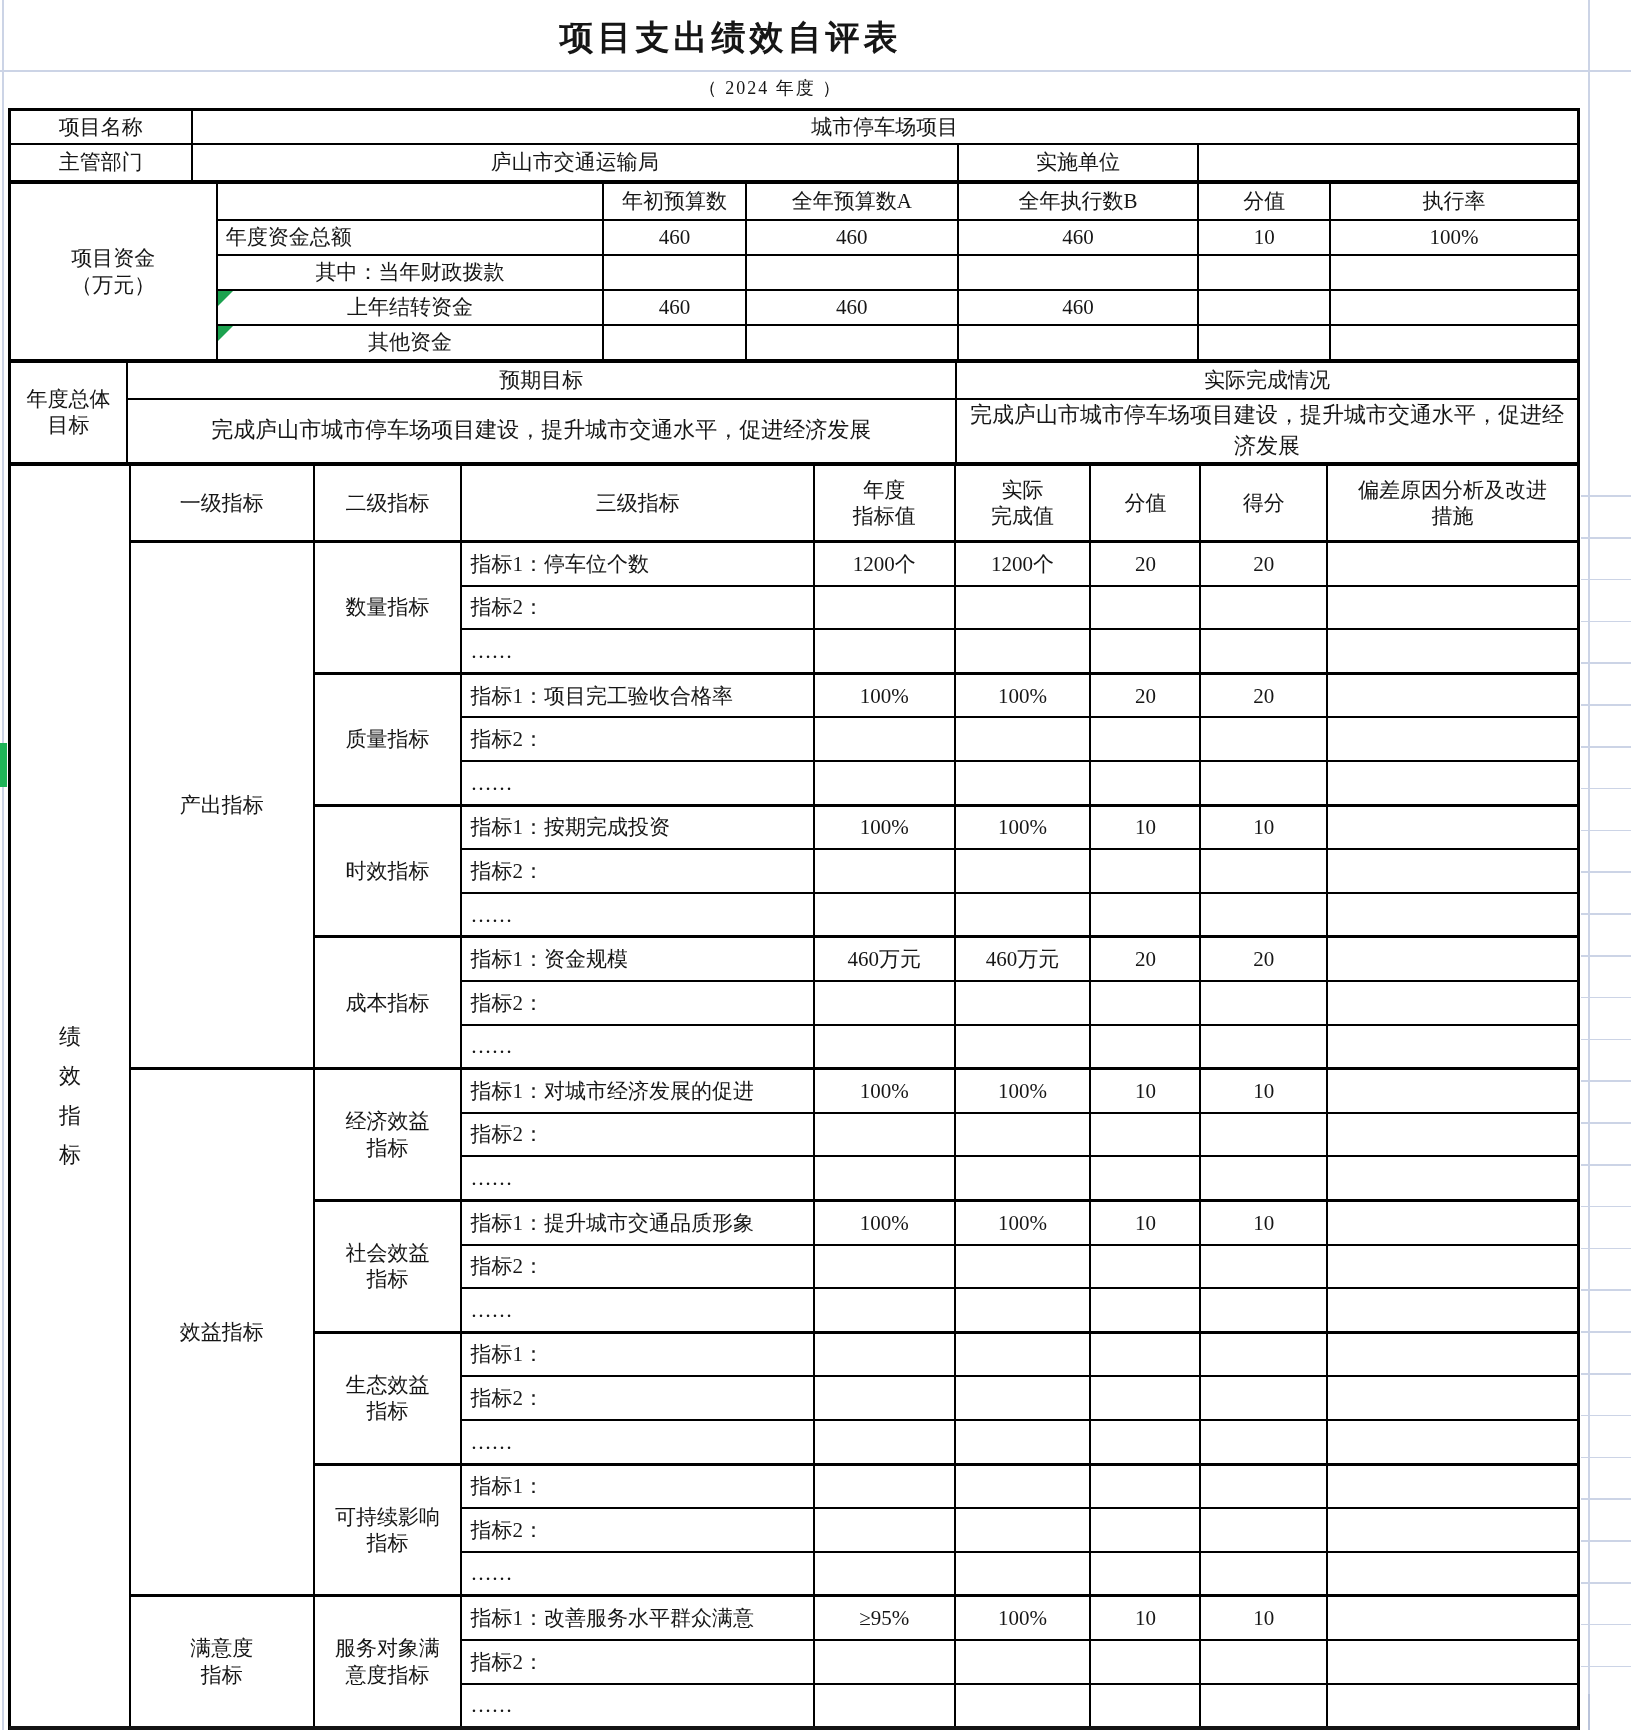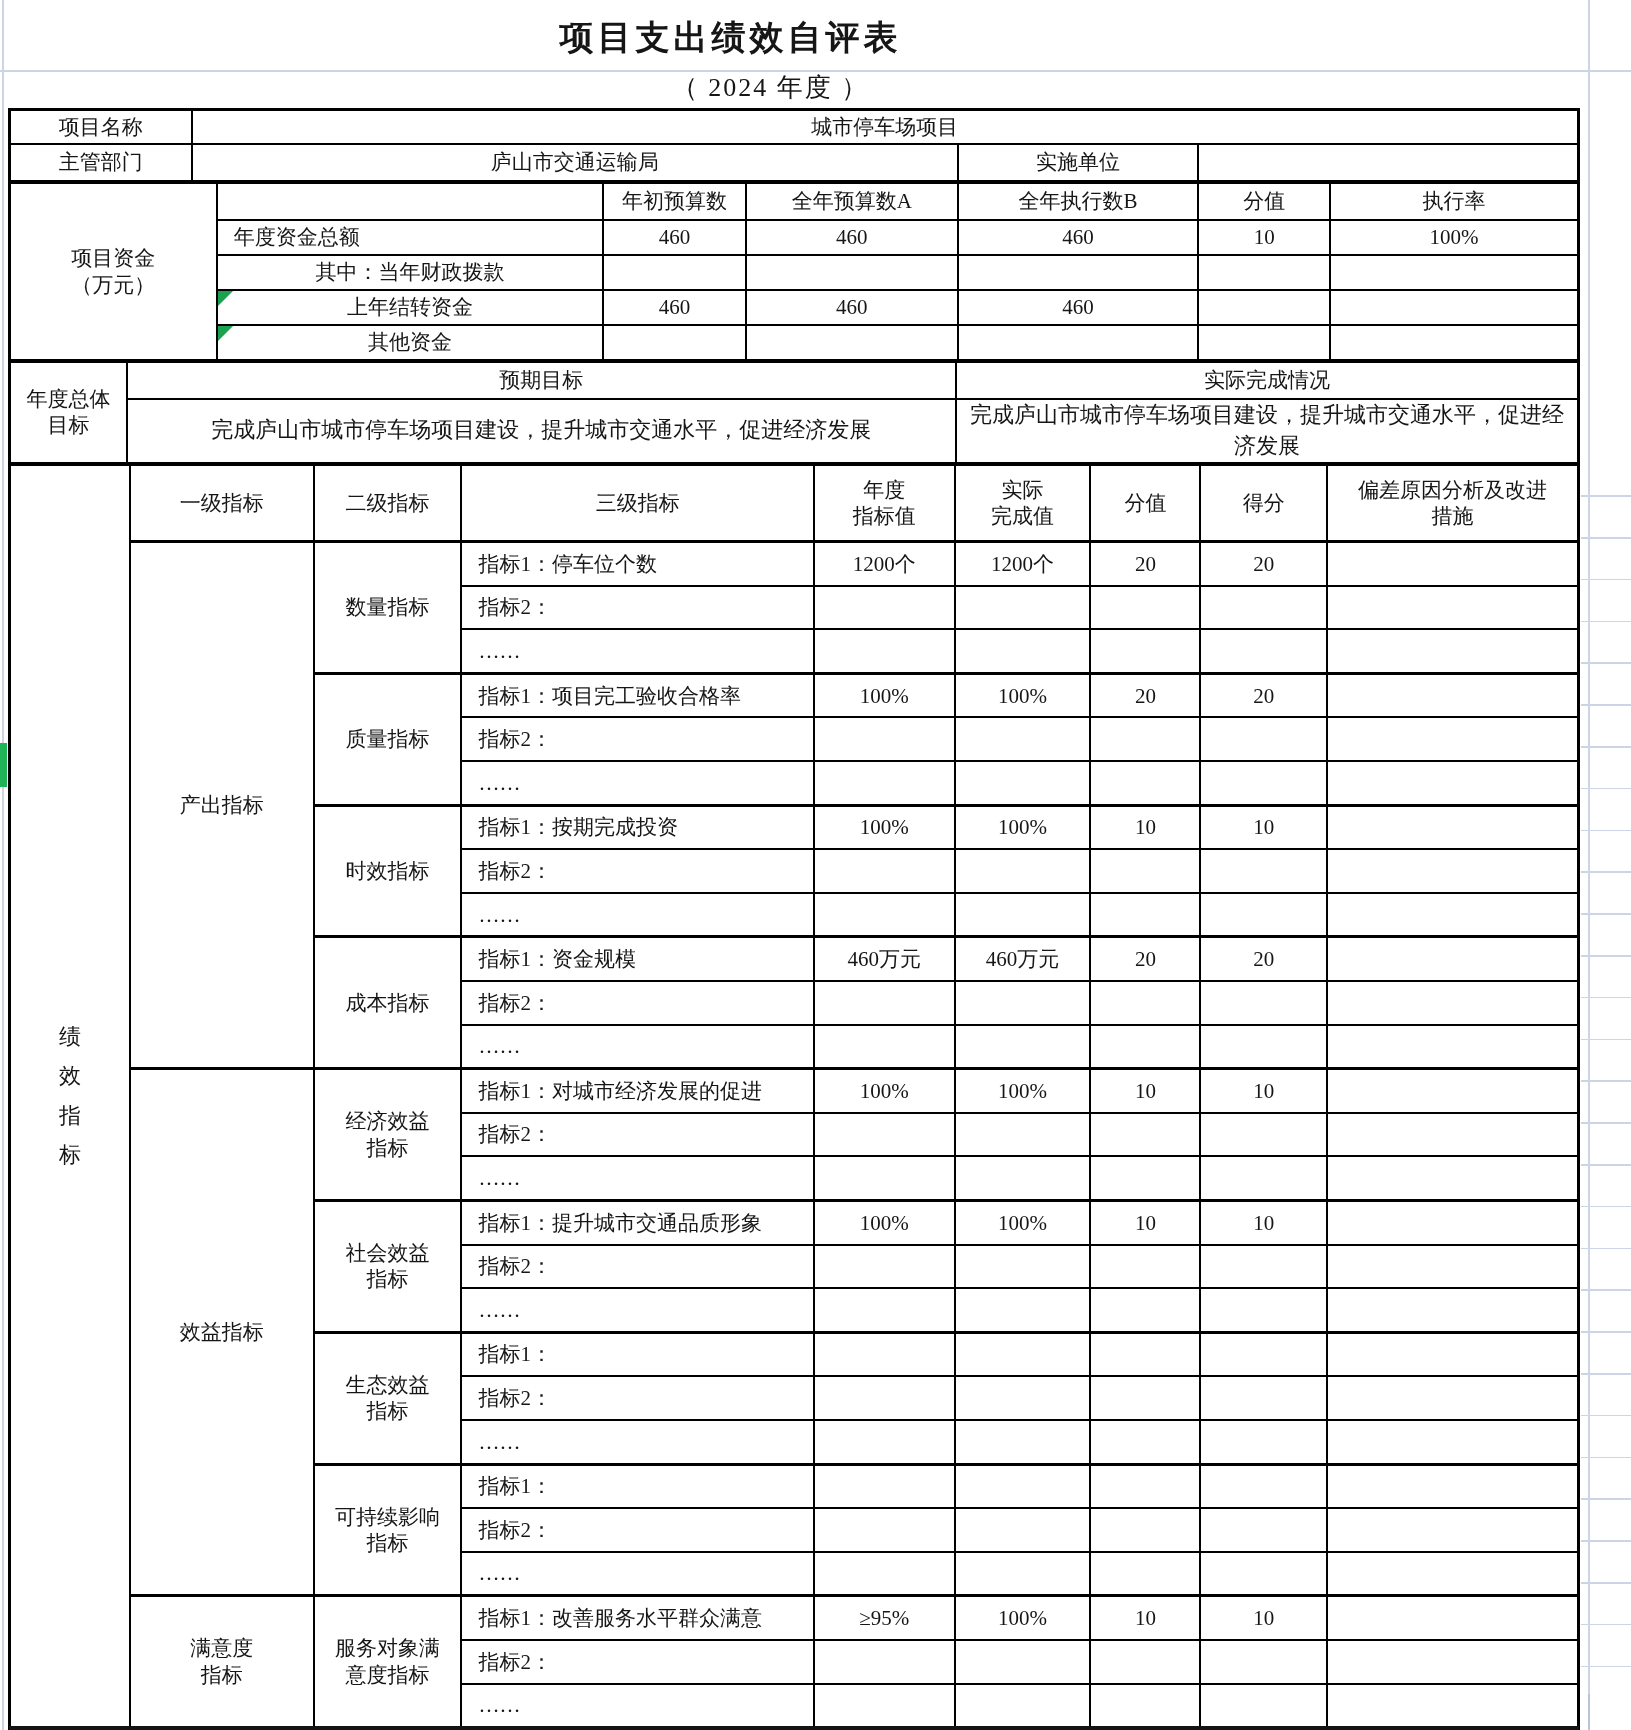--- a/index.html
+++ b/index.html
@@ -2,28 +2,28 @@
 <html><head>
 <meta charset="utf-8">
 <style>
   html,body{margin:0;padding:0;background:#fff;}
   body{width:1631px;height:1730px;position:relative;overflow:hidden;
        font-family:"Liberation Serif","DejaVu Serif",serif;color:#161616;}
   .gridline{position:absolute;background:#ccd4e6;z-index:0;}
   .title{position:relative;z-index:2;height:70px;line-height:76px;text-align:center;
          font-size:34px;font-weight:bold;letter-spacing:4px;padding-right:170px;}
   .subtitle{position:relative;z-index:2;height:38px;line-height:36px;text-align:center;
-            font-size:26px;padding-right:90px;letter-spacing:2px;}
+            font-size:18px;padding-right:90px;letter-spacing:2px;}
   .table-stack{position:absolute;left:8px;top:108px;width:1570px;z-index:2;
                background:#fff;border:1px solid #000;}
   table{border-collapse:collapse;table-layout:fixed;width:100%;}
   td,th{border:2px solid #000;font-size:21px;font-weight:normal;text-align:center;
         vertical-align:middle;padding:0 4px;line-height:1.25;overflow:hidden;}
   .pre{white-space:pre-line;}
-  .left{text-align:left;padding-left:16px;}
+  .left{text-align:left;padding-left:8px;}
   .rel{position:relative;}
   
   .info-tbl tr{height:34px;}
   .info-tbl tr+tr{height:37px;}
   
   .funds-tbl tr{height:35px;}
   .funds-tbl tr:first-child{height:37px;}
   .corner-marker{position:absolute;left:0;top:0;width:0;height:0;
                  border-top:15px solid #1ca24f;border-right:15px solid transparent;}
   

